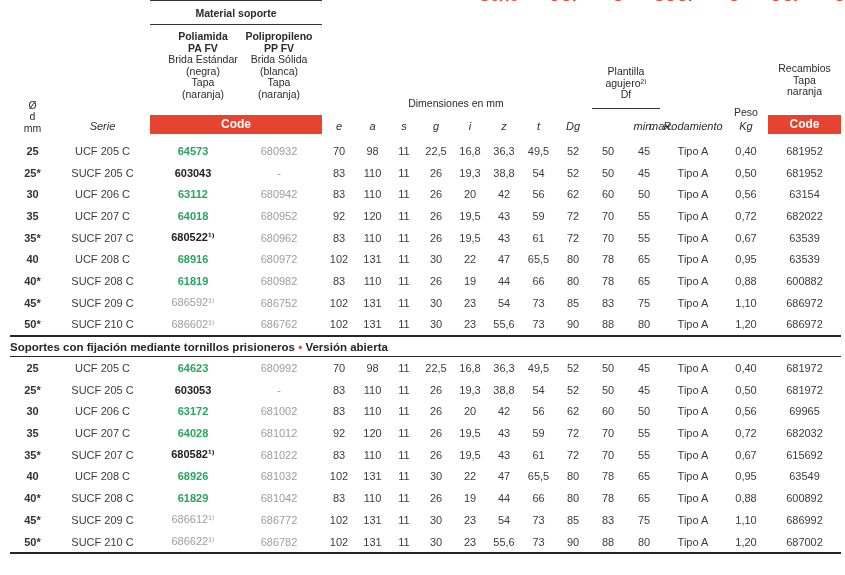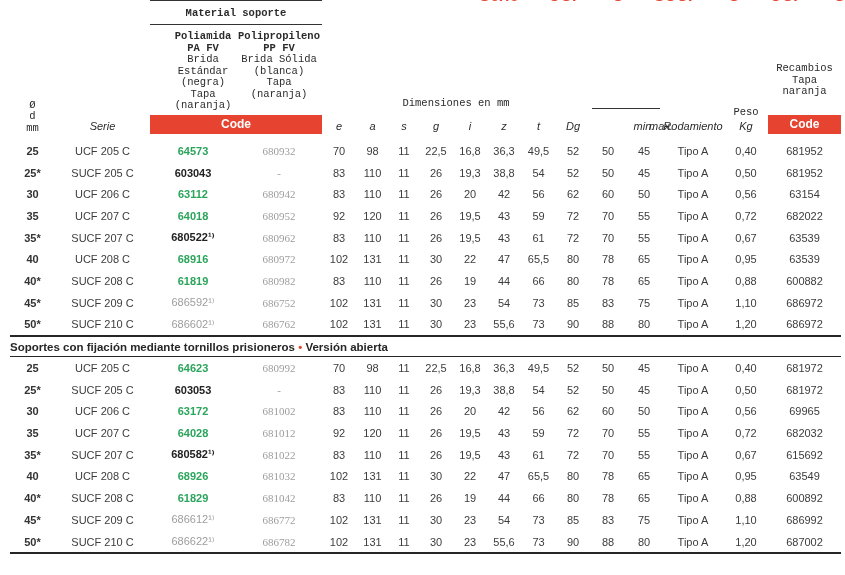--- a/index.html
+++ b/index.html
@@ -5,38 +5,38 @@
   html,body{margin:0;padding:0;background:#fff;}
   .page{position:relative;width:845px;height:575px;background:#fff;overflow:hidden;
         font-family:"Liberation Sans","DejaVu Sans",sans-serif;color:#3c3c3c;}
   
   .clip-title{position:absolute;left:430px;top:0;width:415px;height:7px;overflow:hidden;}
   .clip-title span{position:absolute;top:-13px;left:0;width:100%;text-align:right;
         color:#e64330;font-weight:bold;font-size:16px;word-spacing:26px;white-space:nowrap;}
   
   .hdr{position:absolute;left:0;top:0;width:845px;height:140px;font-size:10.5px;color:#2b2b2b;}
   .abs{position:absolute;}
-  .ctr{text-align:center;font-family:Liberation Mono, monospace;}
+  .ctr{text-align:center;}
   .b{font-weight:bold;}
   .line{position:absolute;height:0;border-top:1px solid #333;}
   .band{position:absolute;top:115px;height:19px;background:#e64330;color:#fff;
         font-weight:bold;font-size:12px;text-align:center;line-height:19px;}
   .hl{line-height:11.5px;}
   .baseline{position:absolute;bottom:8px;text-align:center;font-size:11px;font-style:italic;}
   
   table{position:absolute;left:10px;top:140px;width:831px;border-collapse:collapse;
         table-layout:fixed;font-size:11px;border-bottom:2px solid #262626;}
   td{text-align:center;height:21.7px;padding:0;white-space:nowrap;}
   tr.section-row td{border-top:2px solid #262626;border-bottom:1px solid #262626;
         text-align:left;font-weight:bold;color:#262626;font-size:11.5px;height:19px;}
   .col-d{font-weight:bold;color:#333;}
   .code-green{color:#2ba45c;font-weight:bold;}
   .code-black{color:#222;font-weight:bold;}
   .code-gray{color:#9d9d9d;}
-  .pp{color:#9d9d9d;font-family:Liberation Serif, serif;}
+  .pp{color:#9d9d9d;}
   .bullet{color:#e64330;font-weight:bold;}
 </style>
 </head>
 <body>
 
 <div class="page">
 
   <div class="clip-title">
     <span>Serie UCF C SUCF C UCF C</span>
   </div>
@@ -62,20 +62,25 @@
       <div>(blanca)</div>
       <div>Tapa</div>
       <div>(naranja)</div>
     </div>
 
     <div class="band" style="left:150px;width:172px;">Code</div>
     <div class="band" style="left:768px;width:73px;">Code</div>
 
     <div class="abs ctr" style="left:322px;width:268px;bottom:31px;margin-top:28px;">Dimensiones en mm</div>
 
+    <div class="abs ctr hl" style="left:586px;width:80px;top:66px;">
+      <div>Plantilla</div>
+      <div>agujero²⁾</div>
+      <div>Df</div>
+    </div>
     <div class="line" style="left:592px;width:68px;top:108px;"></div>
 
     <div class="abs ctr" style="left:724px;width:44px;top:106px;">Peso</div>
 
     <div class="abs ctr hl" style="left:768px;width:73px;top:63px;">
       <div>Recambios</div>
       <div>Tapa</div>
       <div>naranja</div>
     </div>
 

